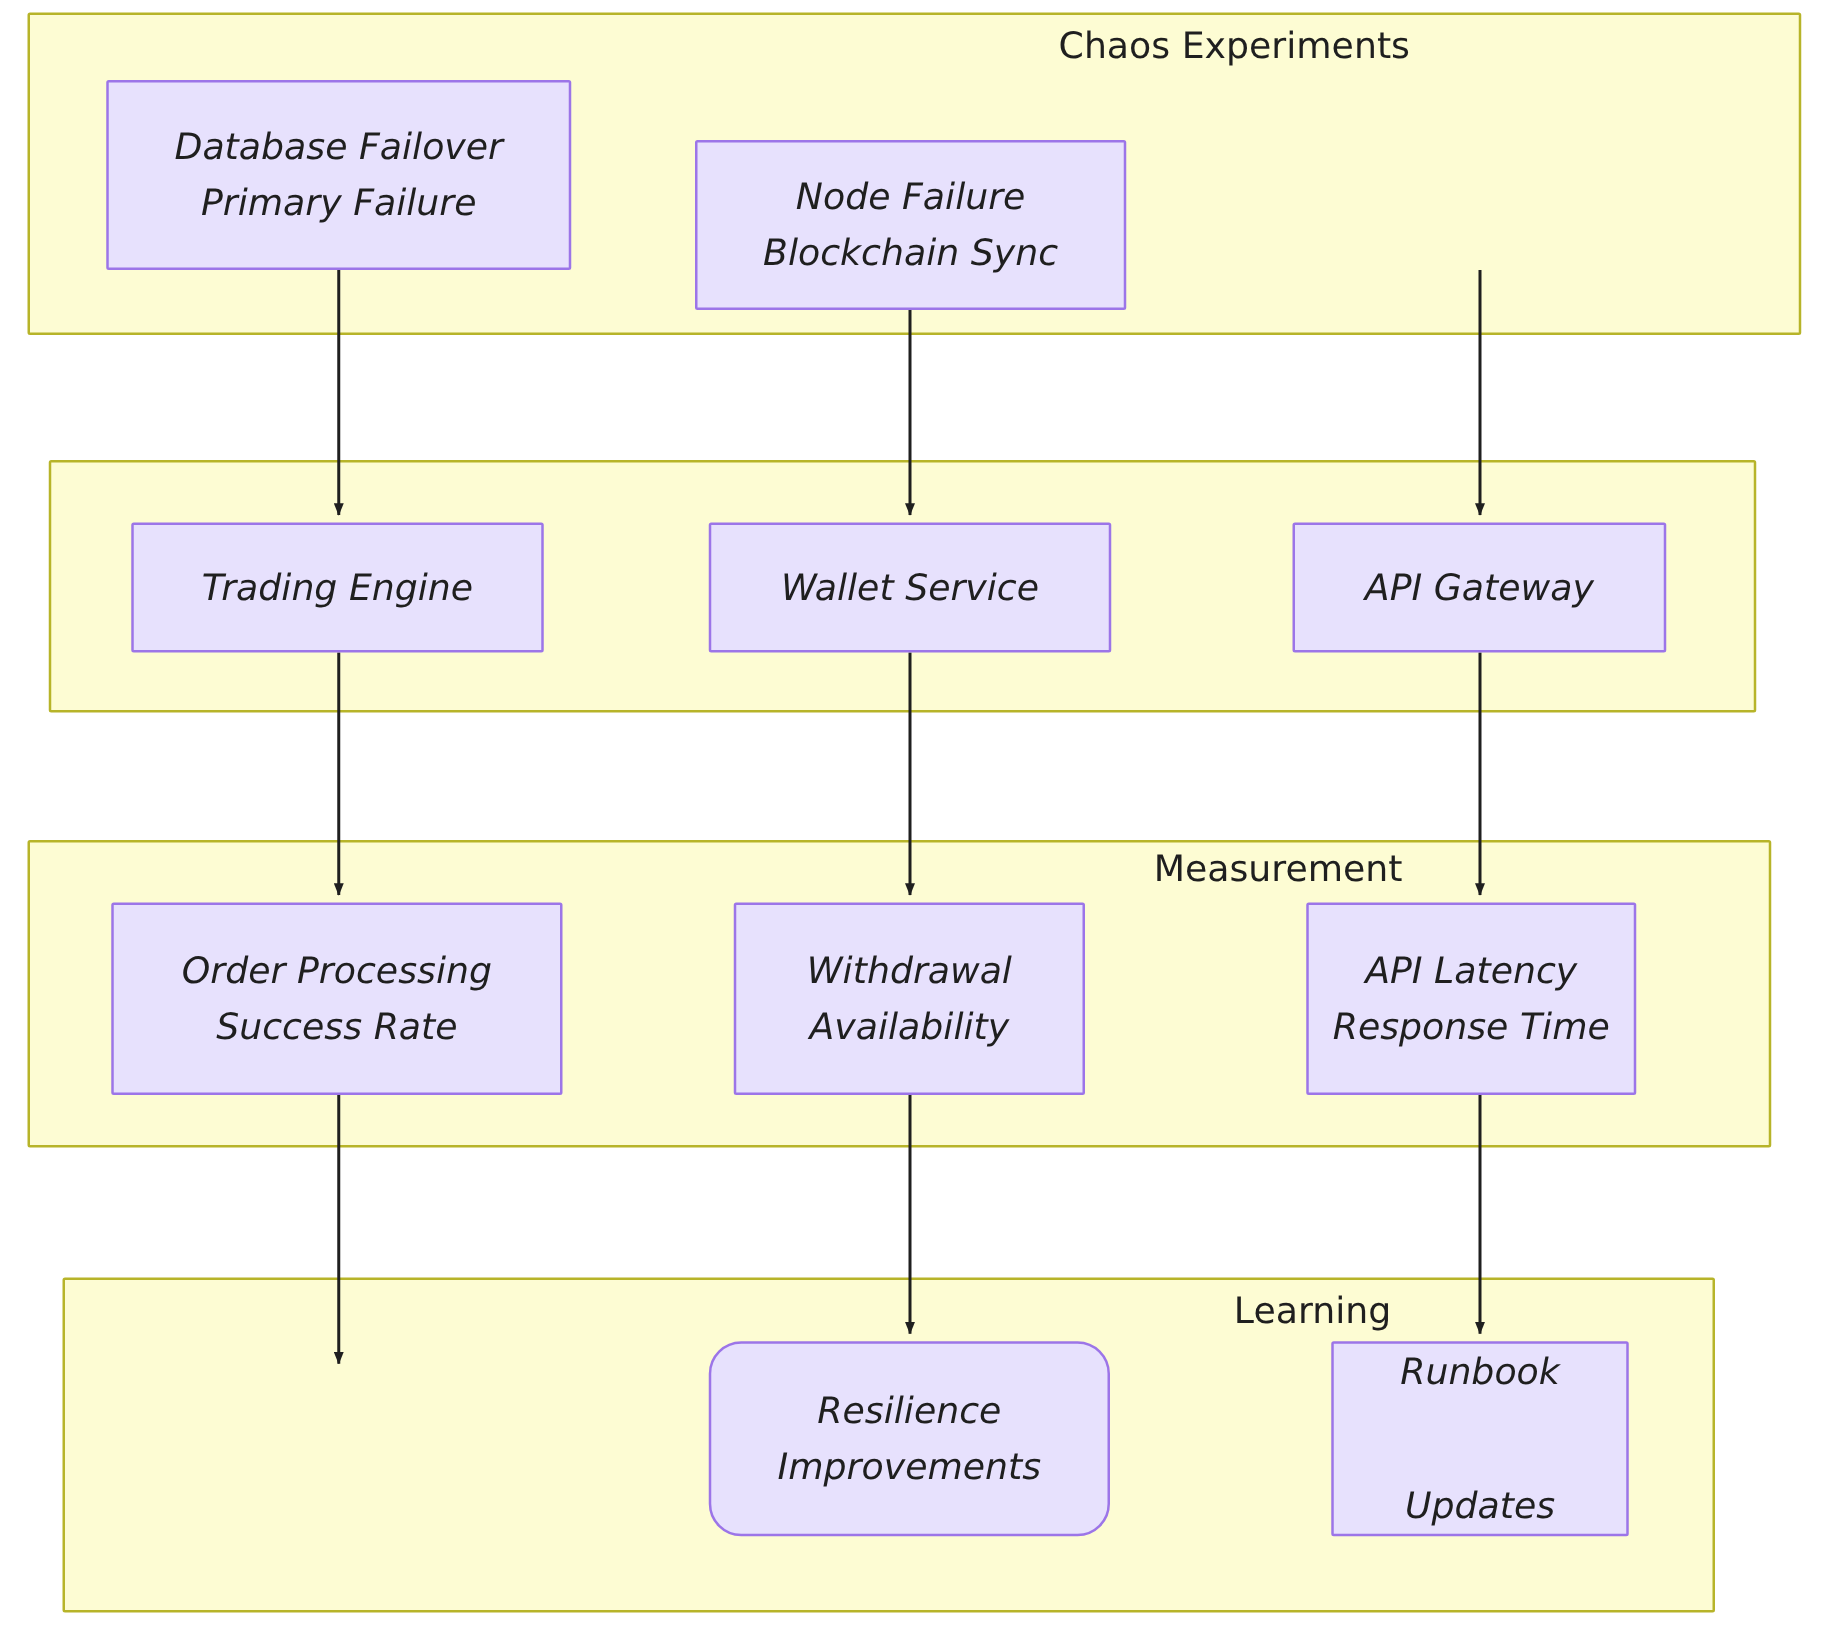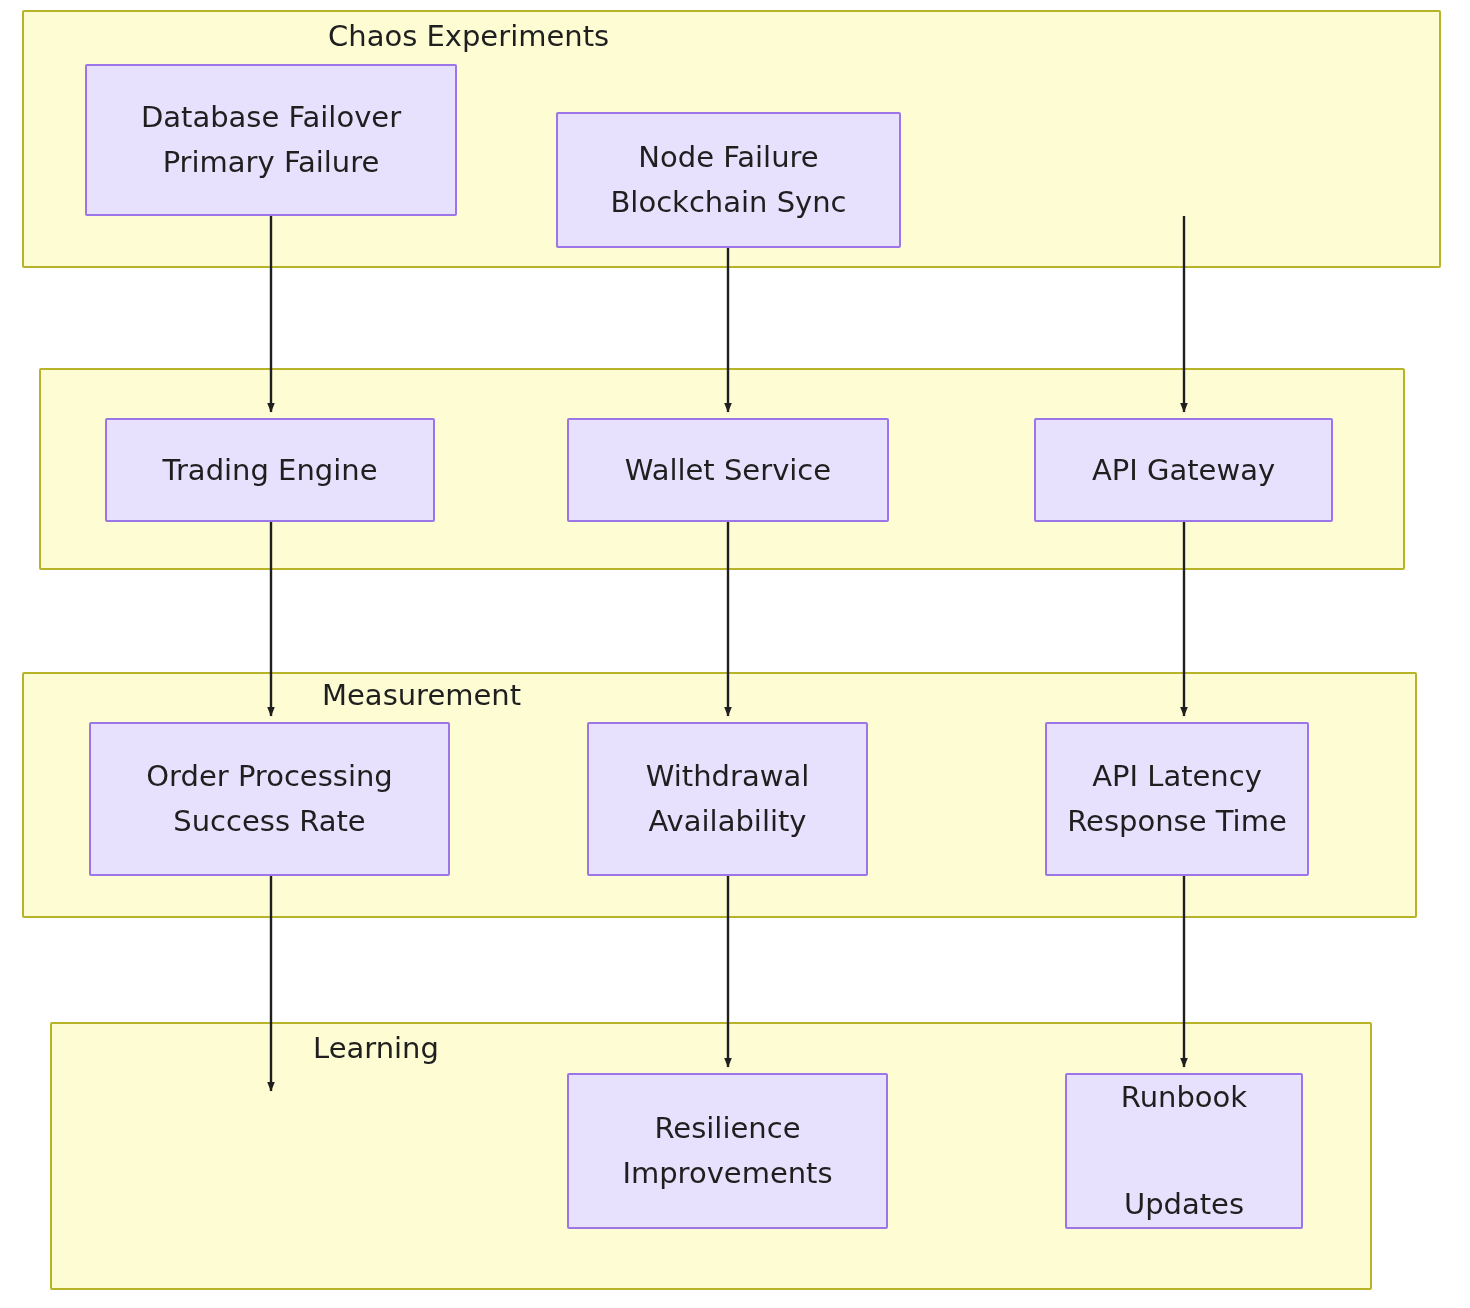--- a/index.html
+++ b/index.html
@@ -20,21 +20,21 @@
   }
   .cluster {
     position: absolute;
     background: #fdfcd3;
     border: 2px solid #b7b429;
     border-radius: 2px;
     box-sizing: border-box;
   }
   .cluster-title {
     position: absolute;
-    text-align: left;
+    text-align: right;
     font-size: 29px;
     color: #1f1f1f;
     font-family: "DejaVu Sans", sans-serif;
     white-space: nowrap;
     line-height: 1;
   }
   .node {
     position: absolute;
     background: #e7e1fd;
     border: 2px solid #9c75e8;
@@ -46,20 +46,21 @@
     justify-content: center;
     color: #1f1f1f;
     font-size: 29px;
     font-family: "DejaVu Sans", sans-serif;
     line-height: 1.55;
     text-align: center;
   }
   .node .line {
     display: block;
     white-space: nowrap;
+    font-style: italic;
   }
   #edge-layer {
     position: absolute;
     left: 0;
     top: 0;
     width: 1470px;
     height: 1308px;
     pointer-events: none;
   }
 </style>
@@ -118,21 +119,21 @@
       <span class="line">Success Rate</span>
     </div>
   <div class="node" style="left: 587px; top: 722px; width: 281px; height: 154px;">
       <span class="line">Withdrawal</span>
       <span class="line">Availability</span>
     </div>
   <div class="node" style="left: 1045px; top: 722px; width: 264px; height: 154px;">
       <span class="line">API Latency</span>
       <span class="line">Response Time</span>
     </div>
-  <div class="node" style="left: 567px; top: 1073px; width: 321px; height: 156px;">
+  <div class="node" style="left: 567px; top: 1073px; width: 321px; height: 156px; border-radius: 26px;">
       <span class="line">Resilience</span>
       <span class="line">Improvements</span>
     </div>
   <div class="node" style="left: 1065px; top: 1073px; width: 238px; height: 156px; justify-content: space-between;">
       <span class="line">Runbook</span>
       <span class="line">Updates</span>
     </div>
 
 </div>
 

